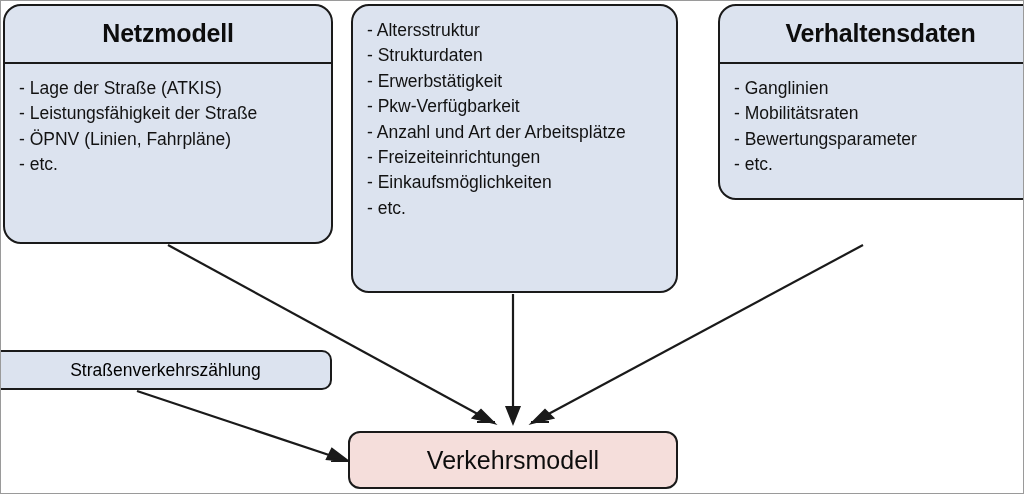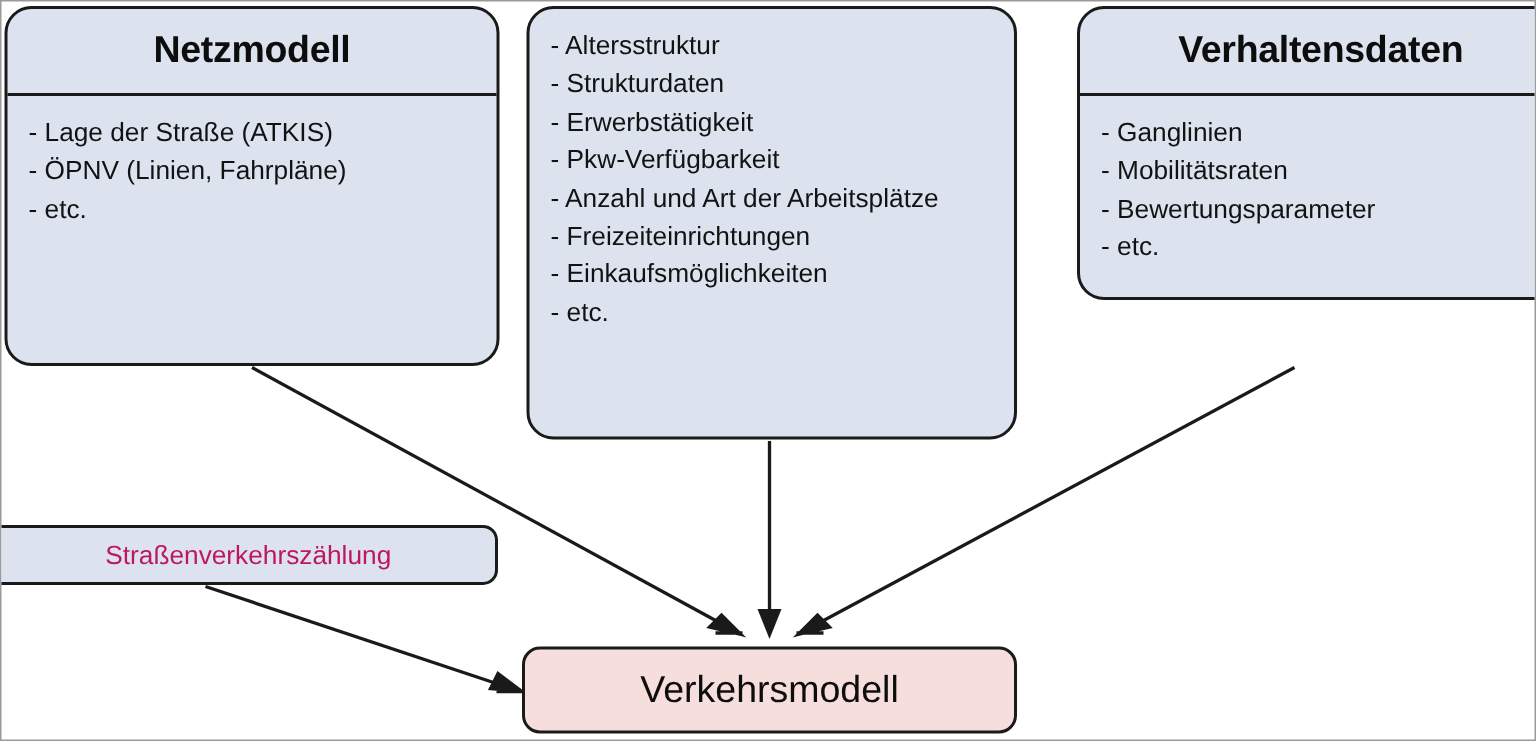--- a/index.html
+++ b/index.html
@@ -82,21 +82,21 @@
     top: 349px;
     width: 345px;
     height: 40px;
     border-radius: 10px;
     display: flex;
     align-items: center;
     justify-content: center;
   }
   #node-strassenverkehrszaehlung .plain-label {
     font-size: 17.5px;
-    color: #be185d;
+    color: #000000;
     padding-left: 12px;
   }
   #node-verkehrsmodell {
     left: 347px;
     top: 430px;
     width: 330px;
     height: 58px;
     background: #f5dedb;
     border-radius: 12px;
     display: flex;
@@ -134,20 +134,21 @@
     <g>
       <line x1="136" y1="390" x2="337" y2="457" stroke="#1a1a1a" stroke-width="2.2"></line>
       <path d="M 347 460 L 326 458 L 331 448 Z M 330 460 L 347 460" fill="#1a1a1a" stroke="#1a1a1a" stroke-width="2.2" stroke-linejoin="miter"></path>
     </g>
   </svg>
 
   <div class="node" id="node-netzmodell">
     <div class="hdr">Netzmodell</div>
     <ul class="items">
       <li>- Lage der Straße (ATKIS)</li>
+      <li>- Leistungsfähigkeit der Straße</li>
       <li>- ÖPNV (Linien, Fahrpläne)</li>
       <li>- etc.</li>
     </ul>
   </div>
 
   <div class="node" id="node-strukturdaten">
     <ul class="items">
       <li>- Altersstruktur</li>
       <li>- Strukturdaten</li>
       <li>- Erwerbstätigkeit</li>

